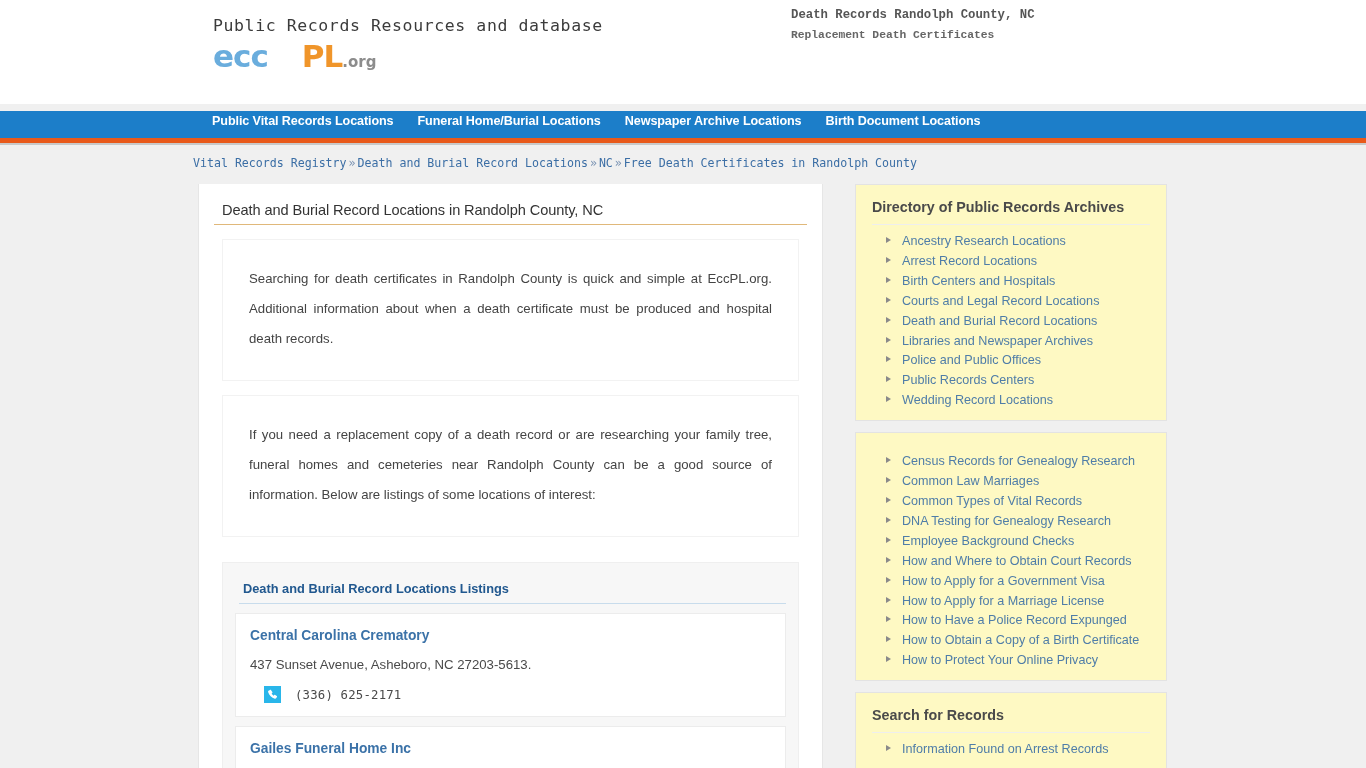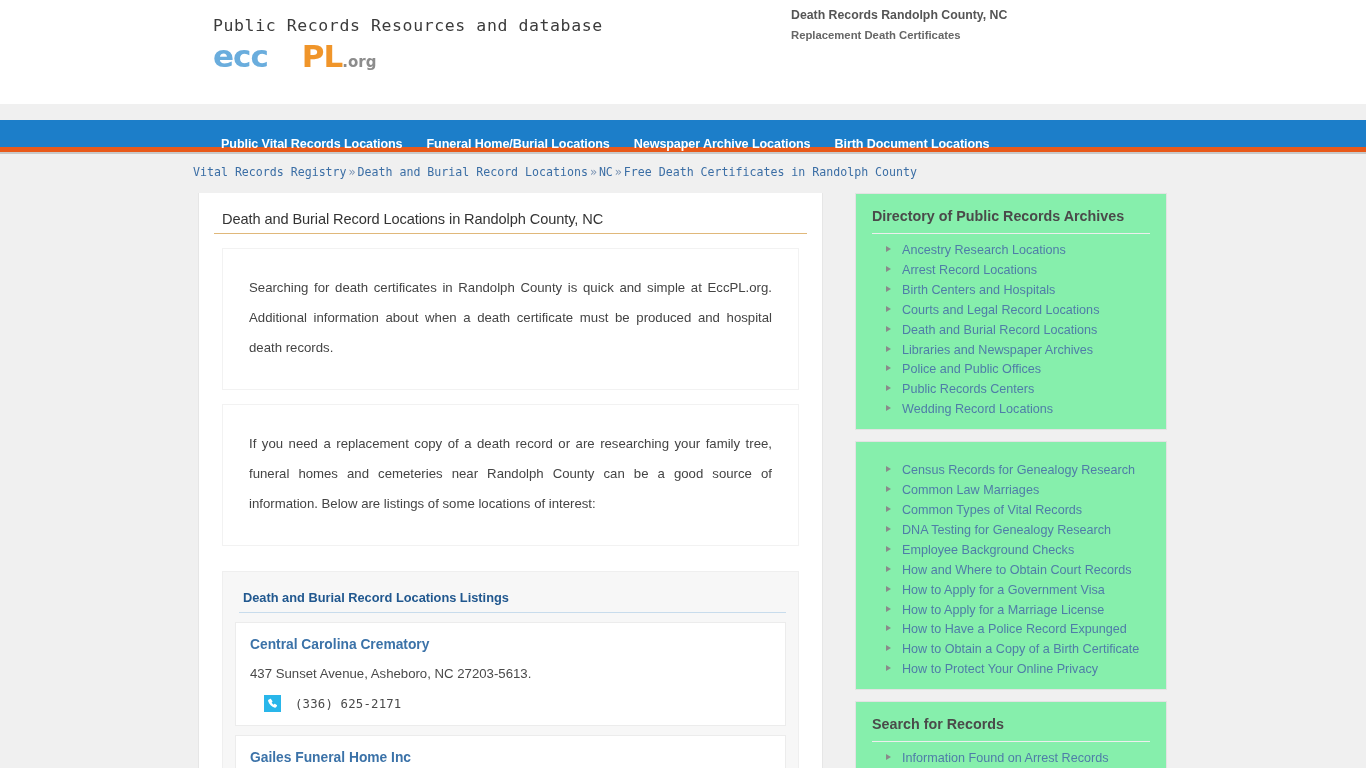--- a/index.html
+++ b/index.html
@@ -39,20 +39,21 @@
     letter-spacing: -1px;
   }
   .brand-logo .ecc { color: #6aaddd; }
   .brand-logo .pl  { color: #f0952a; margin-left: 34px; }
   .brand-logo .org { color: #8c8c8c; font-size: 15px; letter-spacing: 0; }
 
   .header-right {
     position: absolute;
     left: 791px;
     top: 5px;
+    font-family: Liberation Mono, monospace;
   }
   .header-right .hr-line1 {
     font-size: 12.3px;
     font-weight: bold;
     color: #555;
     line-height: 21px;
     white-space: nowrap;
   }
   .header-right .hr-line2 {
     font-size: 11.3px;
@@ -64,24 +65,24 @@
 
   
   .navbar {
     height: 32px;
     background: #1c7ec9;
     border-bottom: 5px solid #e8591a;
     position: relative;
   }
   .navlist {
     list-style: none;
-    margin: 16px;
+    margin: 7px;
     padding: 0 0 0 205px;
     display: flex;
-    align-items: flex-end;
+    align-items: flex-start;
     height: 32px;
   }
   .navlist li {
     margin-right: 24px;
   }
   .navlist a {
     color: #ffffff;
     font-size: 12.6px;
     font-weight: bold;
     text-decoration: none;
@@ -218,21 +219,21 @@
   }
 
   
   .sidebar {
     position: absolute;
     left: 855px;
     top: 0;
     width: 312px;
   }
   .panel {
-    background: #86efac;
+    background: #fef9c3;
     border: 1px solid #e3e3e3;
     margin-bottom: 11px;
     padding: 12px 16px 10px 16px;
   }
   h3.panel-title {
     margin: 0;
     padding: 2px 0 9px 0;
     font-size: 14.3px;
     font-weight: bold;
     color: #4a4a4a;

